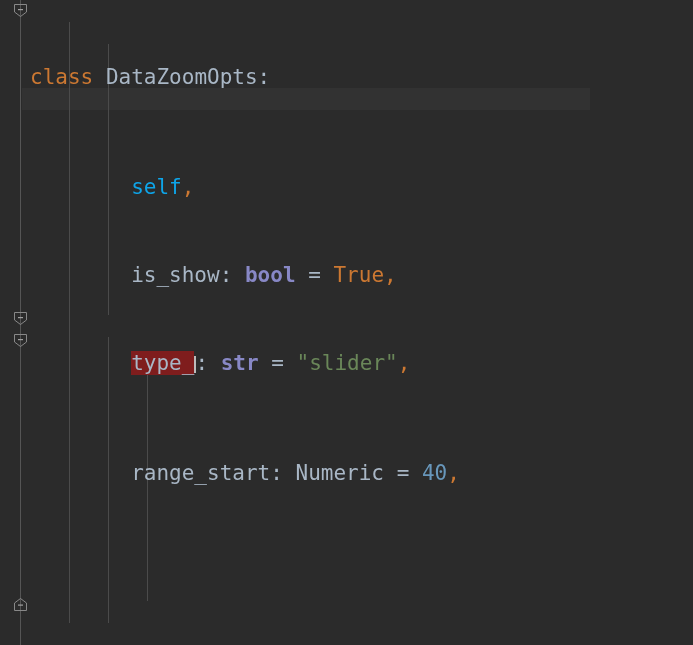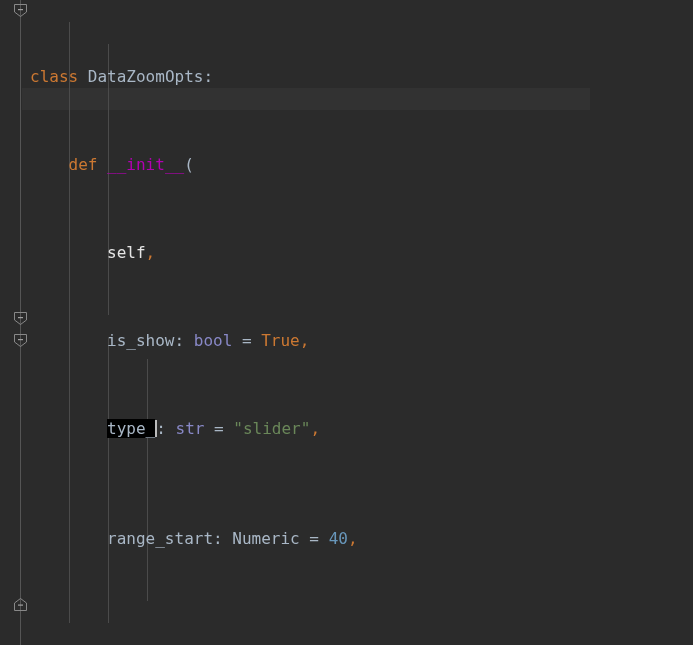--- a/index.html
+++ b/index.html
@@ -6,21 +6,21 @@
     margin: 0;
     padding: 0;
     background: #2b2b2b;
   }
   #editor {
     position: relative;
     width: 590px;
     height: 645px;
     background: #2b2b2b;
     font-family: "DejaVu Sans Mono", "Liberation Mono", monospace;
-    font-size: 16px;
+    font-size: 21px;
     line-height: 22px;
     overflow: hidden;
     -webkit-font-smoothing: antialiased;
   }
 
   
   #gutter {
     position: absolute;
     left: 0; top: 0;
     width: 22px;
@@ -75,32 +75,32 @@
   .ln {
     height: 22px;
     padding-left: 30px;
     box-sizing: border-box;
     white-space: pre;
   }
 
   
   .kw      { color: #cc7832; }           
   .fn      { color: #b200b2; }           
-  .self    { color: #e5e5e5; text-align: center; }           
+  .self    { color: #0ea5e9; text-align: center; }           
   .id      { color: #a9b7c6; }           
-  .type    { color: #8888c6; }           
+  .type    { color: #8888c6; font-weight: bold; }           
   .num     { color: #6897bb; }           
   .str     { color: #6a8759; }           
   .const   { color: #cc7832; }           
   .comma   { color: #cc7832; }           
   .punc    { color: #a9b7c6; }
 
   
   .sel {
-    background: #000000;
+    background: #7f1d1d;
     color: #a9b7c6;
     text-align: right;
   }
   .caret {
     display: inline-block;
     width: 2px;
     height: 17px;
     background: #bbbbbb;
     vertical-align: -3px;
     margin: 0 -1px 0 0;
@@ -143,21 +143,20 @@
     <svg width="15" height="15" viewBox="0 0 15 15">
       <path d="M1.5 13.5 H13.5 V6 L7.5 1.5 L1.5 6 Z" fill="none" stroke="#888888" stroke-width="1"></path>
       <rect x="5" y="7.5" width="5" height="1.2" fill="#a0a0a0"></rect>
     </svg>
   </div>
 
   <div id="code">
 
     <div class="ln"><span class="kw">class</span> <span class="id">DataZoomOpts</span><span class="punc">:</span></div>
 
-    <div class="ln">    <span class="kw">def</span> <span class="fn">__init__</span><span class="punc">(</span></div>
 
     <div class="ln">        <span class="self">self</span><span class="comma">,</span></div>
 
     <div class="ln">        <span class="id">is_show: </span><span class="type">bool</span><span class="punc"> = </span><span class="const">True</span><span class="comma">,</span></div>
 
     <div class="ln">        <span class="sel">type_</span><span class="caret"></span><span class="punc">: </span><span class="type">str</span><span class="punc"> = </span><span class="str">"slider"</span><span class="comma">,</span></div>
 
 
     <div class="ln">        <span class="id">range_start: Numeric = </span><span class="num">40</span><span class="comma">,</span></div>
 

